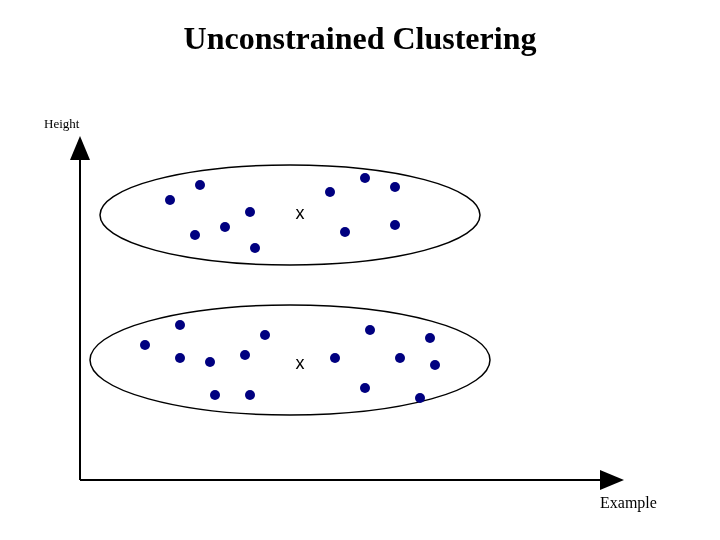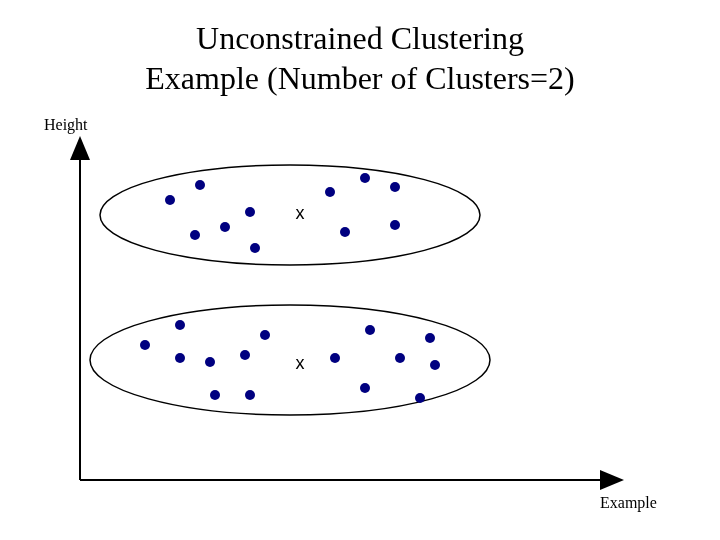--- a/index.html
+++ b/index.html
@@ -18,25 +18,25 @@
     overflow: hidden;
   }
   .title {
     position: absolute;
     top: 18px;
     left: 0;
     width: 720px;
     text-align: center;
     font-size: 32px;
     line-height: 1.25;
-    font-weight: 400;
+    font-weight: 700;
   }
   .axis-label-y {
     position: absolute;
-    font-size: 16px;
+    font-size: 13px;
   }
   .axis-label-x {
     position: absolute;
     font-size: 16px;
   }
   .plot {
     position: absolute;
   }
   .centroid {
     position: absolute;
@@ -45,21 +45,20 @@
     transform: translate(-50%, -50%);
   }
 </style>
 </head>
 <body>
 
 <div class="slide">
 
   <div class="title">
     <span>Unconstrained Clustering</span><br>
-    <span>Example (Number of Clusters=2)</span>
   </div>
 
   <div class="axis-label-y" style="left:44px; top:116px;">Height</div>
 
   <div class="axis-label-x" style="left:600px; top:494px;">Example</div>
 
   <svg class="plot" width="720" height="540" style="left:0; top:0;">
     <defs>
       <marker id="arrowhead" markerWidth="12" markerHeight="10" refX="10" refY="5" orient="auto">
         <polygon points="0 0, 12 5, 0 10" fill="#000"></polygon>

